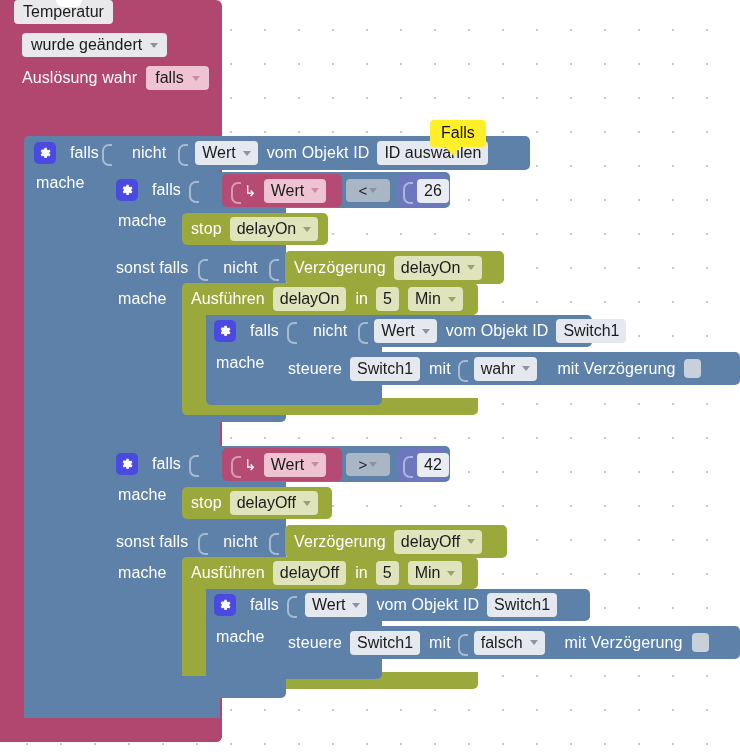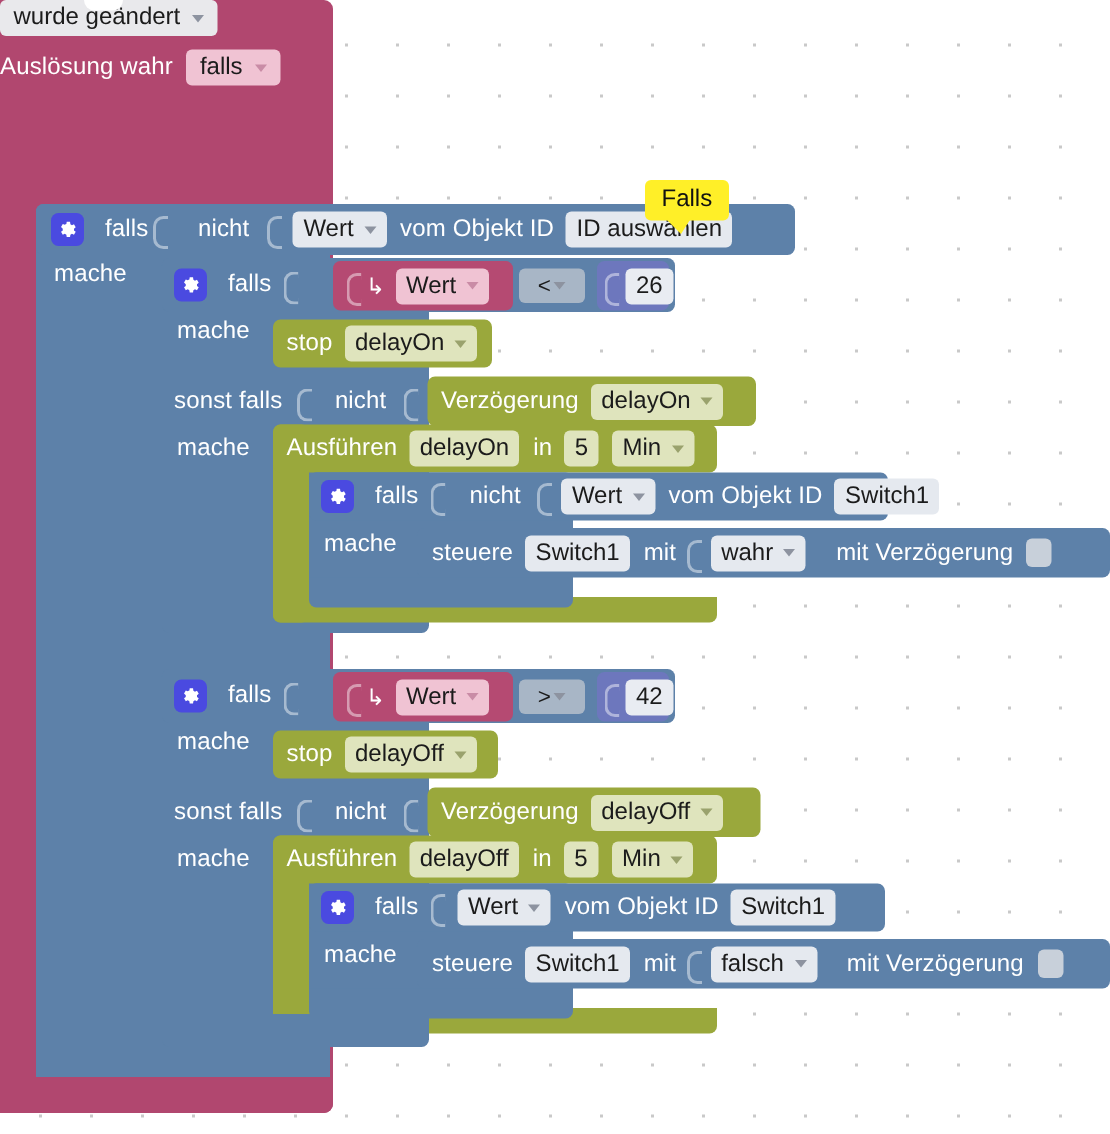--- a/index.html
+++ b/index.html
@@ -67,21 +67,21 @@
   
   #trigger{left:0;top:0;width:222px;height:742px;background:#b1476f;
            border-radius:0 6px 6px 0;}
   #trigger .hdr{padding:8px 0 0 14px;}
   .hdr-title{color:#fff;font-size:17px;margin-bottom:9px;display:block;}
   .pill-pink{
     display:inline-flex;align-items:center;gap:6px;background:#f0c3d3;
     color:#1b1b1b;font-size:16px;border-radius:4px;padding:3px 9px;
   }
   .pill-pink.light{background:#e9e9ec;}
-  .trig-row{display:flex;align-items:center;gap:9px;padding-left:0;margin-bottom:9px;}
+  .trig-row{display:flex;align-items:center;gap:9px;padding-left:22px;margin-bottom:9px;}
   .trig-row .lbl{font-size:16px;}
 
   
   .topnub{
     position:absolute;left:56px;top:0;width:26px;height:7px;
     background:#fff;border-radius:0 0 9px 9px;
   }
 
   
   .cblock{position:absolute;border-radius:5px;}
@@ -104,20 +104,23 @@
     border-top:11px solid #ffef28;
   }
 </style>
 </head>
 <body>
 
 <div id="canvas">
 
   <div id="trigger" class="blk">
     <div class="topnub"></div>
+    <div class="trig-row" style="padding-left:14px;">
+      <span class="pill-pink light">Temperatur</span>
+    </div>
     <div class="trig-row">
       <span class="pill-pink light">
         <span>wurde geändert</span>
         <i class="caret"></i>
       </span>
     </div>
     <div class="trig-row">
       <span class="lbl">Auslösung wahr</span>
       <span class="pill-pink">
         <span>falls</span>

